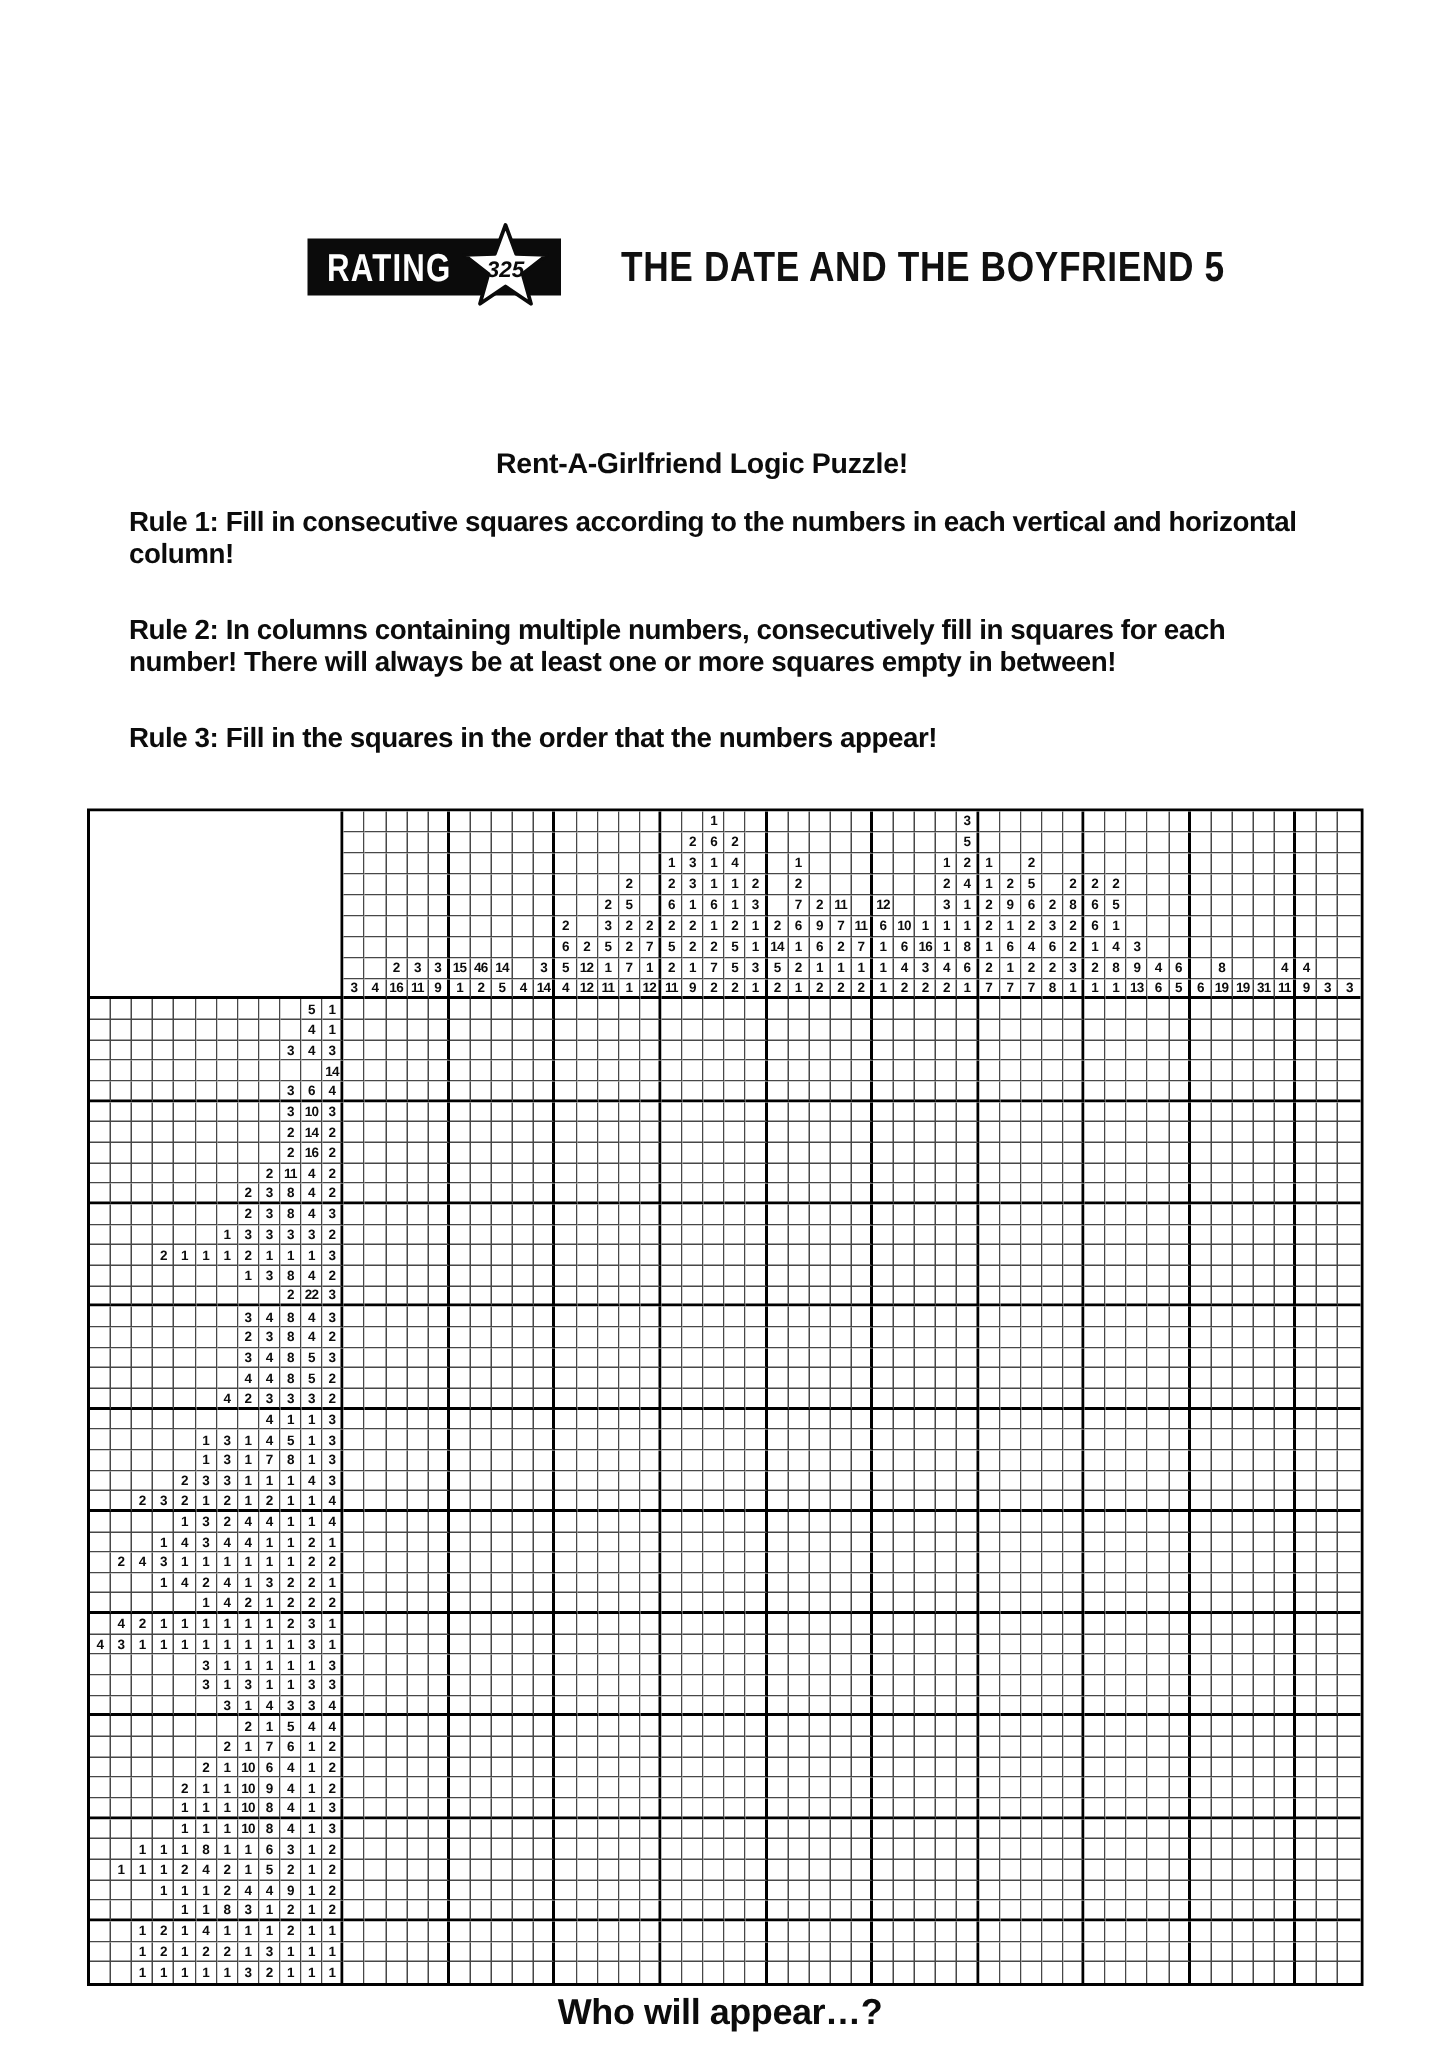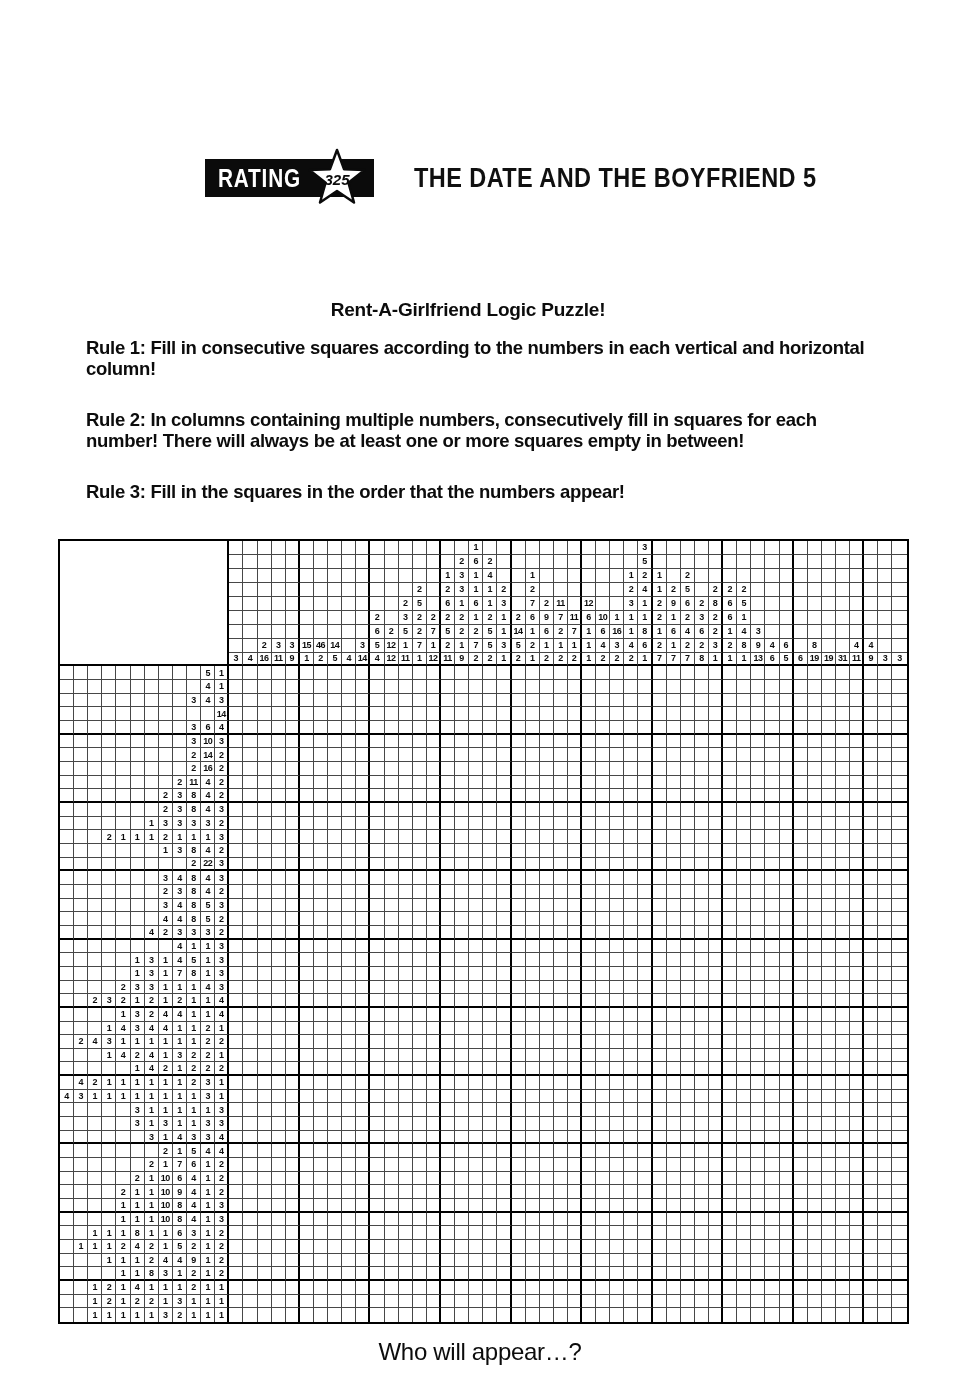--- a/index.html
+++ b/index.html
@@ -43,21 +43,21 @@
     display:flex;align-items:center;justify-content:center;
     font-size:9px;font-weight:700;letter-spacing:-0.5px;color:#0c0c0c;overflow:hidden;
     background:#fff;
   }
   .hr{border-right:2px solid #000;}
   .hb{border-bottom:2px solid #000;}
   .nr{border-right:none;}
   .nb{border-bottom:none;}
   
   .caption{position:absolute;left:0;top:1328px;width:960px;text-align:center;
-    font-size:24px;font-weight:400;letter-spacing:-0.3px;margin-top:10px;}
+    font-size:24px;font-weight:700;letter-spacing:-0.3px;}
 </style>
 </head>
 <body>
 
 <div class="hdr">
   <div class="rating-box">
     <span class="rating-label">RATING</span>
     <span class="star-wrap">
       <svg width="60" height="60" viewBox="0 0 60 60">
         <path d="M30,2 L37.1,21.3 L57.6,22 L41.4,34.7 L47,54.5 L30,43 L13,54.5 L18.6,34.7 L2.4,22 L22.9,21.3 Z" fill="#ffffff" stroke="#0b0b0b" stroke-width="2.5" stroke-linejoin="round"></path>

